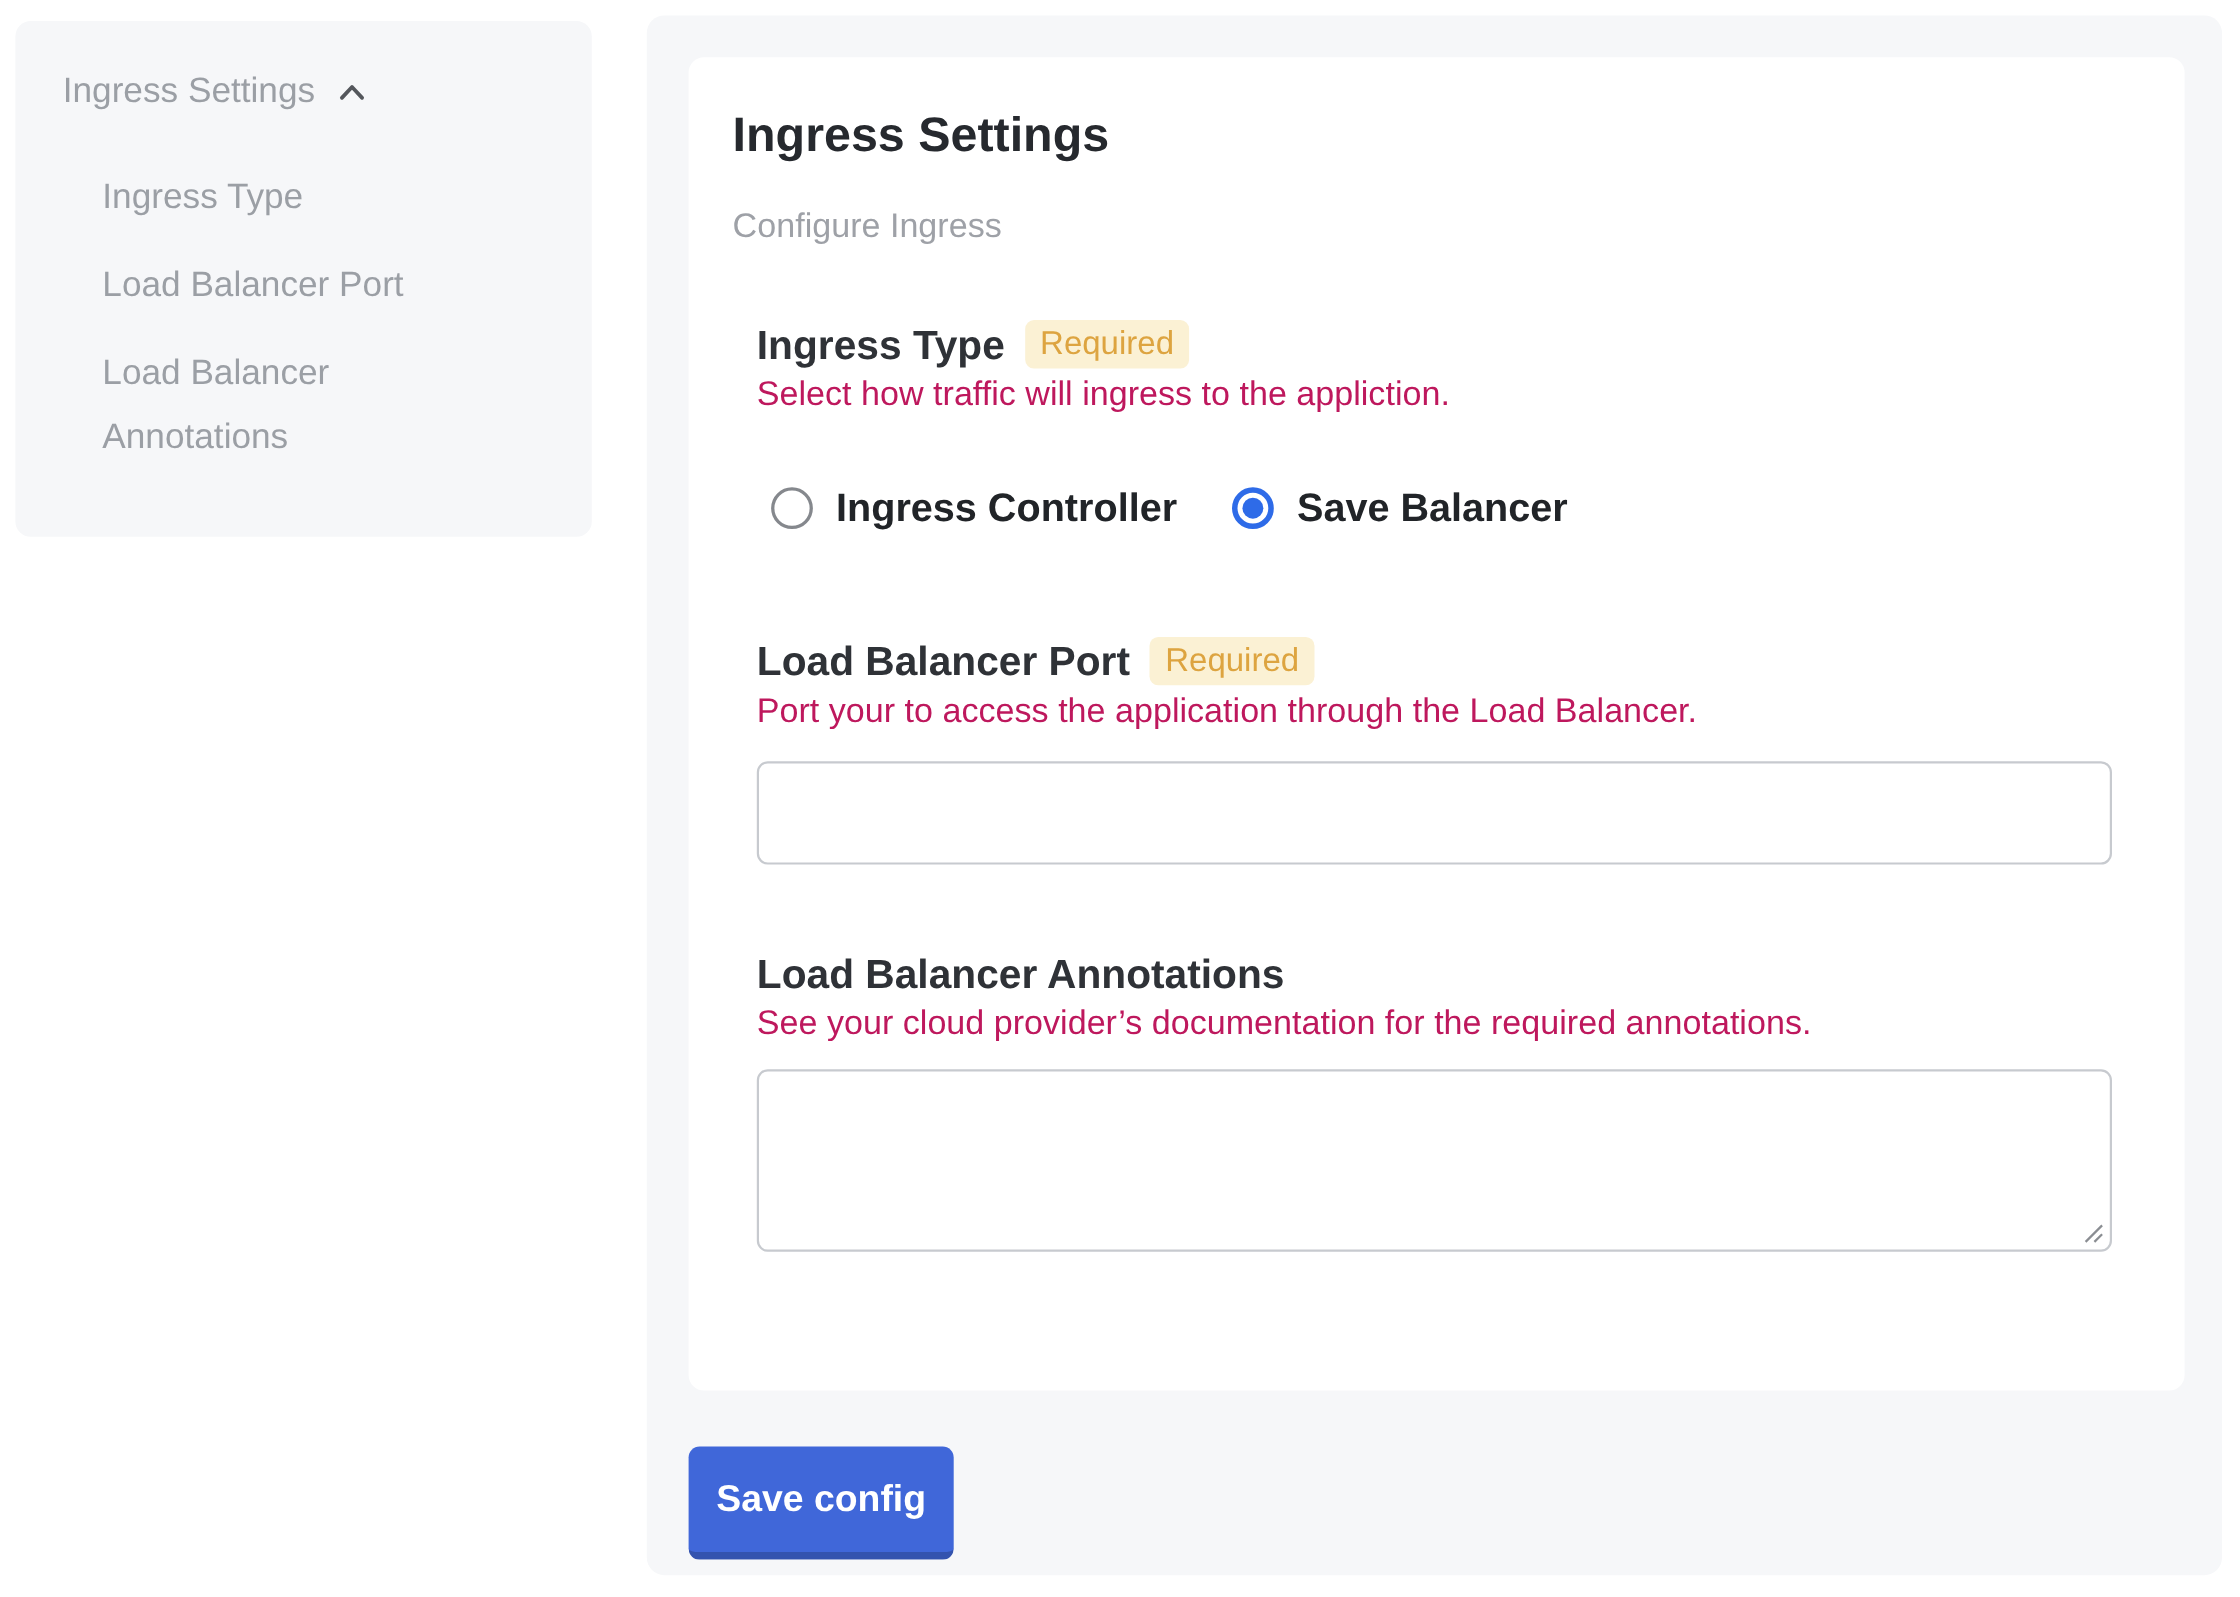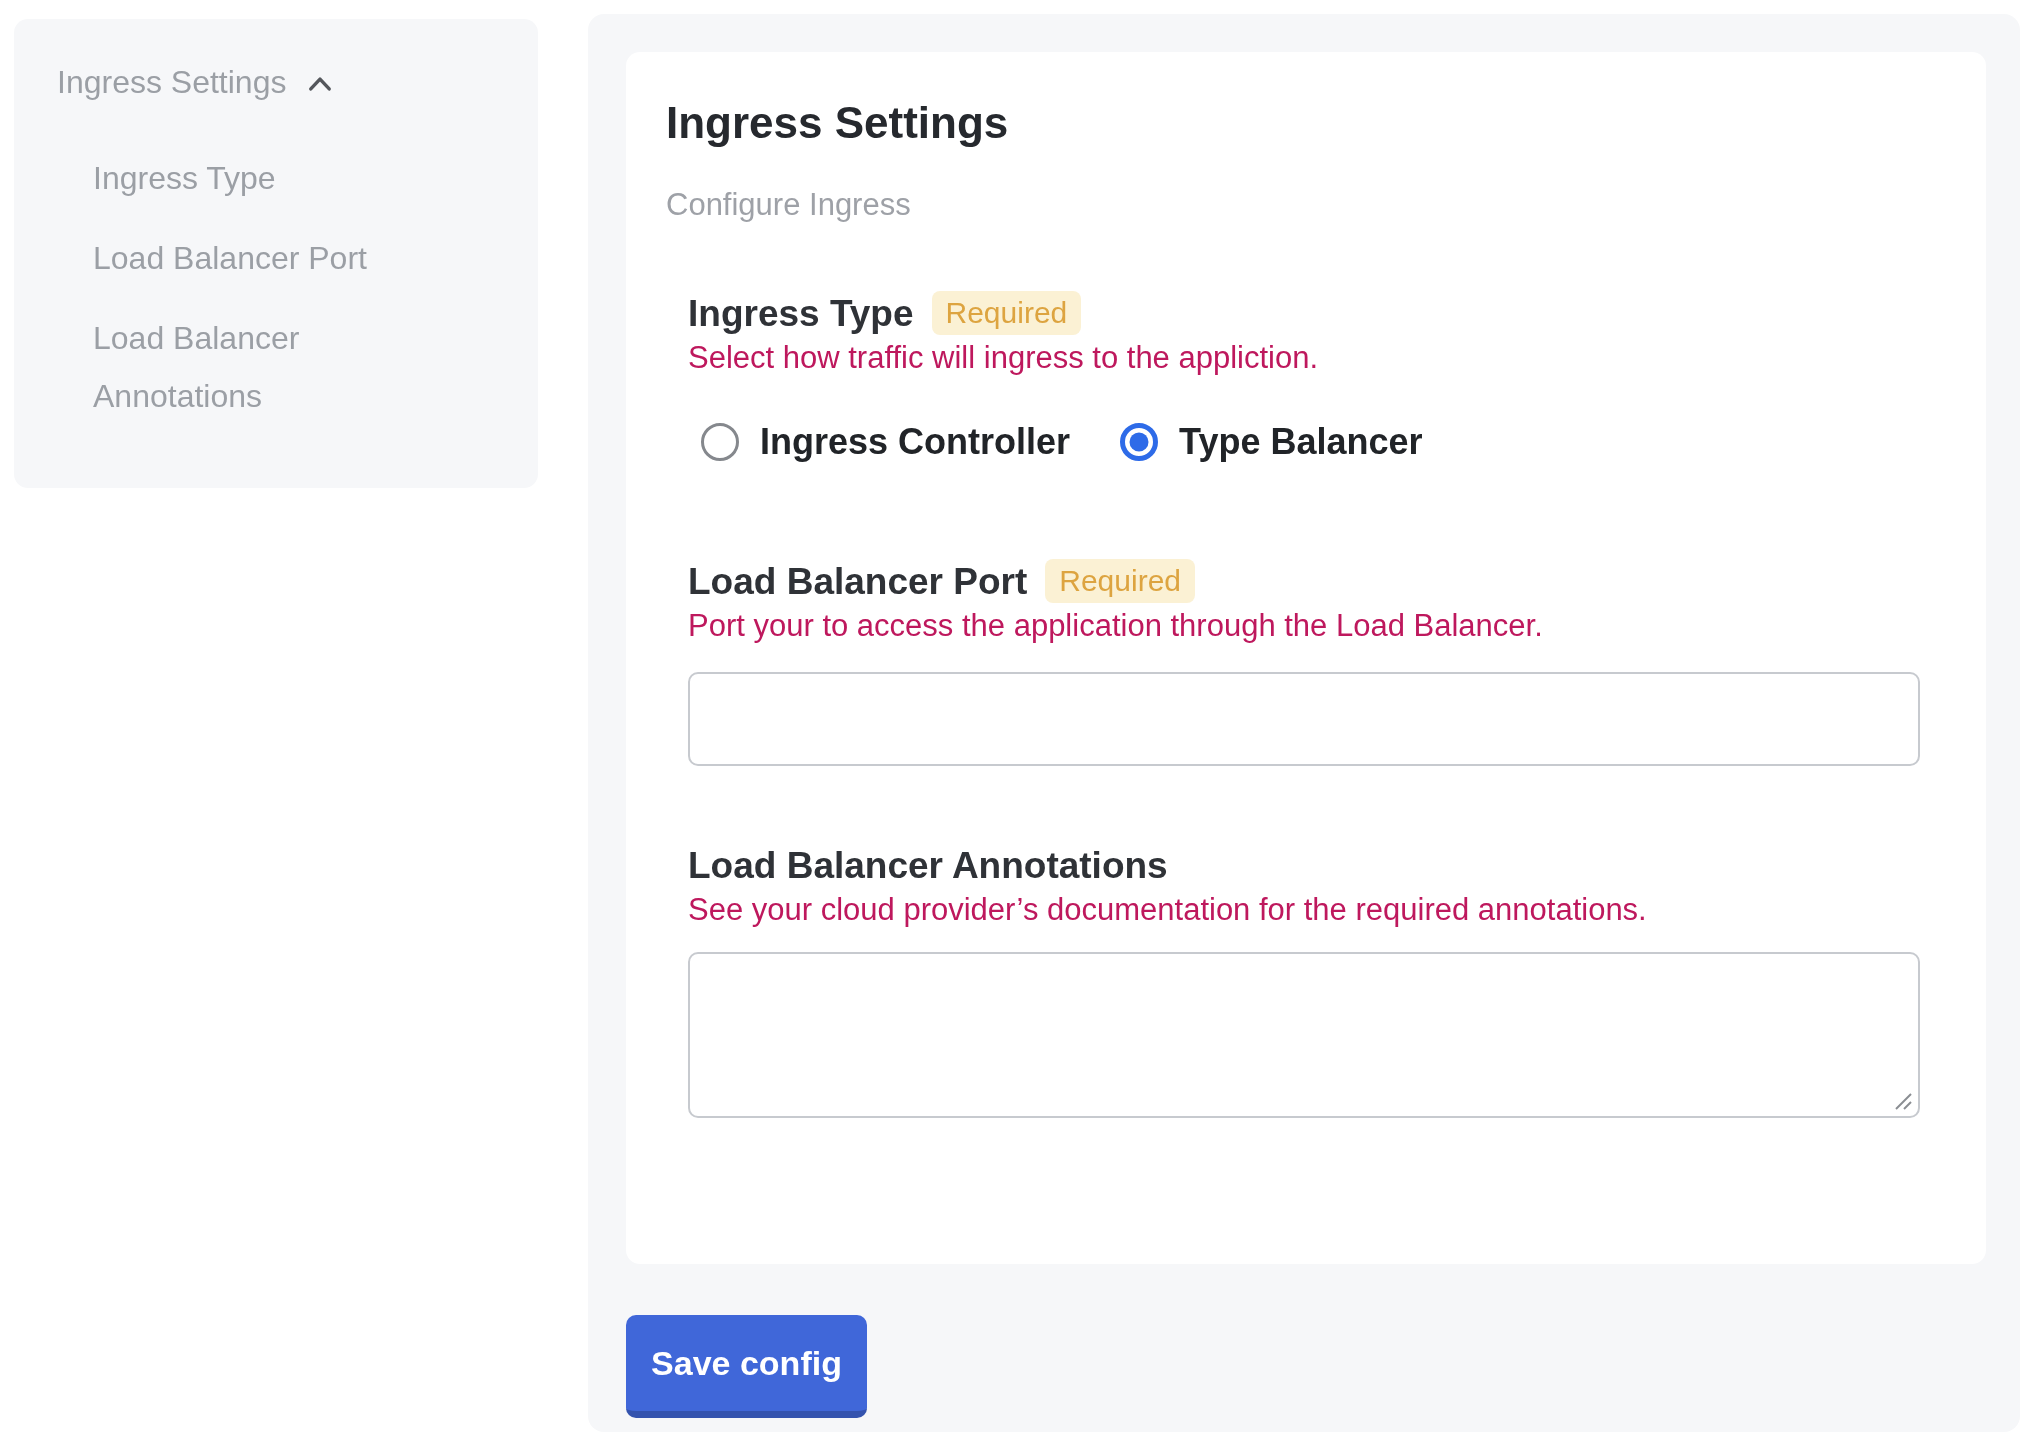--- a/index.html
+++ b/index.html
@@ -66,21 +66,21 @@
     font-size:30px;line-height:36px;padding:4px 14px;border-radius:8px;
     transform:translateY(-1px);
   }
   .section-desc{
     margin:0;color:#be185d;font-size:31px;line-height:40px;font-weight:400;
   }
   .sec-gap-1{margin-top:94px;}
   .sec-gap-2{margin-top:76px;}
 
   
-  .radio-row{margin-top:42px;display:flex;align-items:flex-end;margin-left:13px;}
+  .radio-row{margin-top:62px;display:flex;align-items:flex-end;margin-left:13px;}
   .radio-opt{display:flex;align-items:center;cursor:pointer;}
   .radio-opt + .radio-opt{margin-left:50px;}
   .radio{
     width:38px;height:38px;border-radius:50%;
     border:3px solid #85888d;background:#fff;flex:0 0 auto;
   }
   .radio--on{
     border:5px solid var(--radio-blue);position:relative;
   }
   .radio--on::after{
@@ -155,21 +155,21 @@
           <span class="badge">Required</span>
         </div>
         <p class="section-desc">Select how traffic will ingress to the appliction.</p>
         <div class="radio-row">
           <div class="radio-opt">
             <span class="radio"></span>
             <span class="radio-label">Ingress Controller</span>
           </div>
           <div class="radio-opt">
             <span class="radio radio--on"></span>
-            <span class="radio-label">Type Balancer</span>
+            <span class="radio-label">Save Balancer</span>
           </div>
         </div>
       </div>
 
       <div class="section sec-gap-1">
         <div class="section-heading-row">
           <h2 class="section-heading">Load Balancer Port</h2>
           <span class="badge">Required</span>
         </div>
         <p class="section-desc">Port your to access the application through the Load Balancer.</p>

